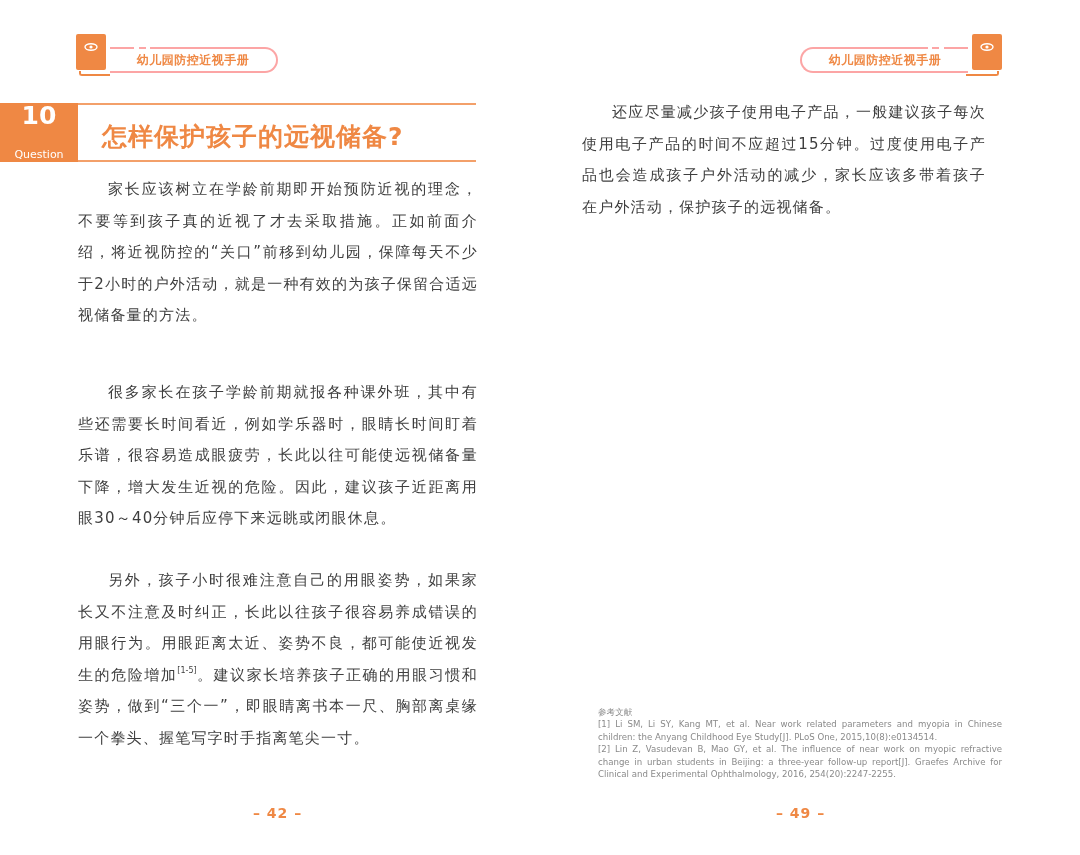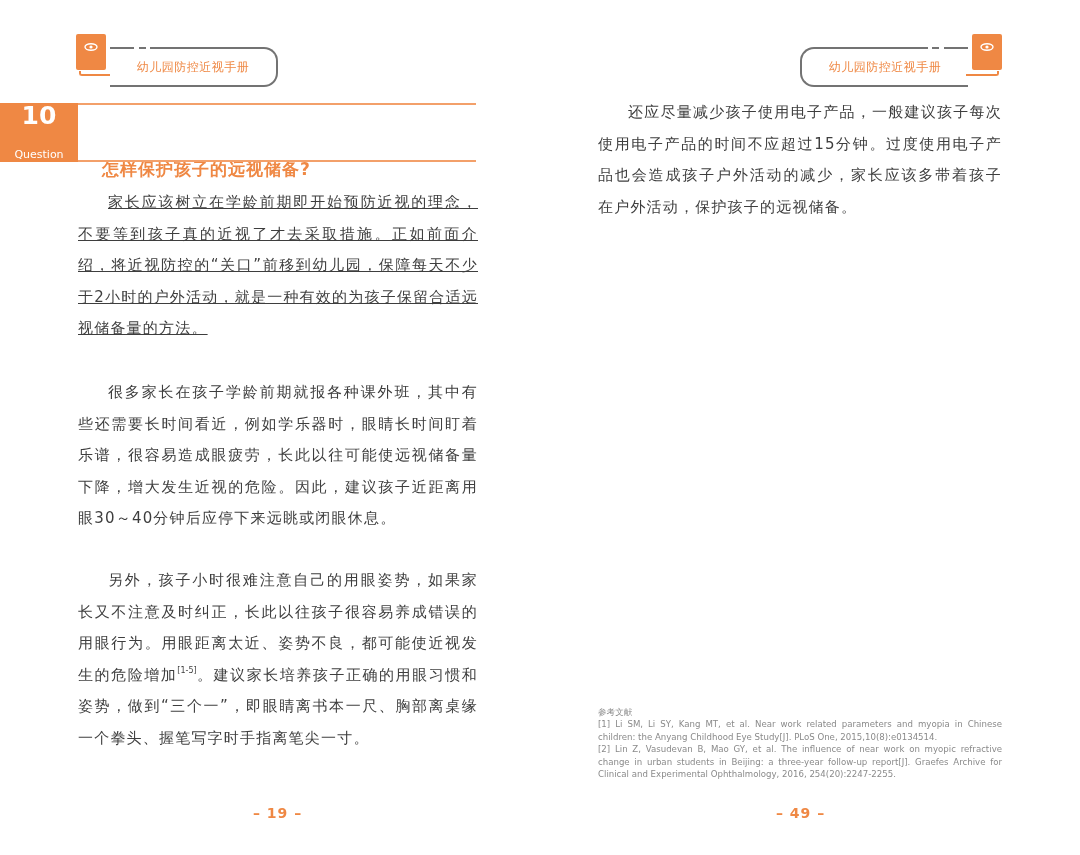--- a/index.html
+++ b/index.html
@@ -16,24 +16,24 @@
   .hbadge .book {
     position: absolute; top: 0; width: 30px; height: 36px; background: #ef8844;
     border-radius: 2px;
   }
   .hbadge .book::after {
     content: ""; position: absolute; bottom: -6px; left: 3px; right: -4px; height: 3px;
     border-bottom: 2px solid #ef8844; border-left: 2px solid #ef8844; border-radius: 0 0 0 3px;
   }
   .hbadge .eye { position: absolute; left: 8px; top: 9px; width: 14px; height: 8px; }
   .hbadge .pill {
-    position: absolute; top: 13px; height: 40px; border: 2px solid #737373;
+    position: absolute; top: 13px; height: 26px; border: 2px solid #fca5a5;
     border-radius: 14px; box-sizing: border-box; background: #fff;
     display: flex; align-items: center; justify-content: center;
-    font-size: 12px; font-weight: normal; color: #ef8844; letter-spacing: 0.5px;
+    font-size: 12px; font-weight: bold; color: #ef8844; letter-spacing: 0.5px;
   }
   .hbadge .pill .dash {
     position: absolute; top: -2px; height: 2px; background: #fff;
   }
   .left-badge { left: 76px; width: 202px; }
   .left-badge .book { left: 0; }
   .left-badge .pill { left: 34px; width: 168px; border-top-left-radius: 0; border-bottom-left-radius: 0; border-left: none; }
   .right-badge { left: 260px; width: 202px; }
   .right-badge .book { left: 172px; }
   .right-badge .book::after { left: -6px; right: 3px; border-left: none; border-right: 2px solid #ef8844; border-radius: 0 0 3px 0; }
@@ -42,29 +42,29 @@
   
   .q-header { position: absolute; left: 0; top: 103px; width: 476px; height: 59px; }
   .q-header .line-top { position: absolute; left: 78px; right: 0; top: 0; height: 2px; background: #f3a06a; }
   .q-header .line-bot { position: absolute; left: 78px; right: 0; bottom: 0; height: 2px; background: #f3a06a; }
   .q-box {
     position: absolute; left: 0; top: 0; width: 78px; height: 59px; background: #ef8844; color: #fff;
     display: flex; flex-direction: column; align-items: center; justify-content: space-between;
   }
   .q-num { font-size: 25px; font-weight: bold; line-height: 26px; }
   .q-label { font-size: 11px; line-height: 14px; margin-top: 2px; }
-  .q-title { position: absolute; left: 102px; top: 17px; font-size: 17px; font-weight: bold; color: #ef8844; letter-spacing: 1px; margin-top: 38px; }
+  .q-title { position: absolute; left: 102px; top: 17px; font-size: 25px; font-weight: bold; color: #ef8844; letter-spacing: 1px; }
 
   
   .para {
     position: absolute; font-size: 15px; line-height: 31.5px; color: #3e3e3e;
     text-align: justify; letter-spacing: 1.2px; margin: 0; text-indent: 2em;
   }
   .left-para { left: 78px; width: 400px; }
-  .right-para { left: 58px; width: 404px; }
+  .right-para { left: 42px; width: 404px; }
   sup { font-size: 8px; line-height: 0; vertical-align: 7px; letter-spacing: 0; }
 
   .refs { position: absolute; left: 58px; top: 706px; width: 404px; font-size: 8.6px; line-height: 12.4px; color: #8a8a8a; }
   .refs .ref-title { display: block; }
   .refs .ref { display: block; text-align: justify; }
 
   .page-num { position: absolute; top: 805px; font-size: 14px; font-weight: bold; color: #ef8844; letter-spacing: 1px; }
 </style>
 </head>
 <body>
@@ -88,25 +88,25 @@
   <div class="q-header">
     <div class="line-top"></div>
     <div class="q-box">
       <span class="q-num">10</span>
       <span class="q-label">Question</span>
     </div>
     <div class="q-title">怎样保护孩子的远视储备?</div>
     <div class="line-bot"></div>
   </div>
 
-  <p class="para left-para" style="top:187px;text-decoration:underline;">家长应该树立在学龄前期即开始预防近视的理念，不要等到孩子真的近视了才去采取措施。正如前面介绍，将近视防控的“关口”前移到幼儿园，保障每天不少于2小时的户外活动，就是一种有效的为孩子保留合适远视储备量的方法。</p>
+  <p class="para left-para" style="top:174px;">家长应该树立在学龄前期即开始预防近视的理念，不要等到孩子真的近视了才去采取措施。正如前面介绍，将近视防控的“关口”前移到幼儿园，保障每天不少于2小时的户外活动，就是一种有效的为孩子保留合适远视储备量的方法。</p>
   <p class="para left-para" style="top:377px;">很多家长在孩子学龄前期就报各种课外班，其中有些还需要长时间看近，例如学乐器时，眼睛长时间盯着乐谱，很容易造成眼疲劳，长此以往可能使远视储备量下降，增大发生近视的危险。因此，建议孩子近距离用眼30～40分钟后应停下来远眺或闭眼休息。</p>
   <p class="para left-para" style="top:565px;"><span>另外，孩子小时很难注意自己的用眼姿势，如果家长又不注意及时纠正，长此以往孩子很容易养成错误的用眼行为。用眼距离太近、姿势不良，都可能使近视发生的危险增加</span><sup>[1-5]</sup><span>。建议家长培养孩子正确的用眼习惯和姿势，做到“三个一”，即眼睛离书本一尺、胸部离桌缘一个拳头、握笔写字时手指离笔尖一寸。</span></p>
 
-  <div class="page-num" style="left:253px;">– 19 –</div>
+  <div class="page-num" style="left:253px;">– 42 –</div>
 </div>
 
 <div class="page page-right">
 
   <div class="hbadge right-badge">
     <div class="pill">
       <span class="dash" style="right:24px;width:5px;"></span>
       <span class="dash" style="right:36px;width:4px;"></span>
       <span>幼儿园防控近视手册</span>
     </div>

